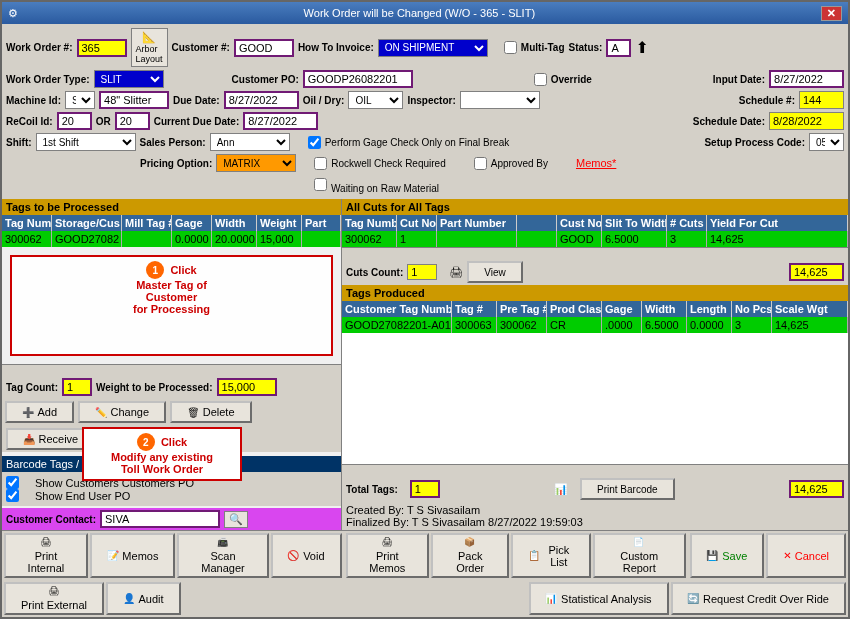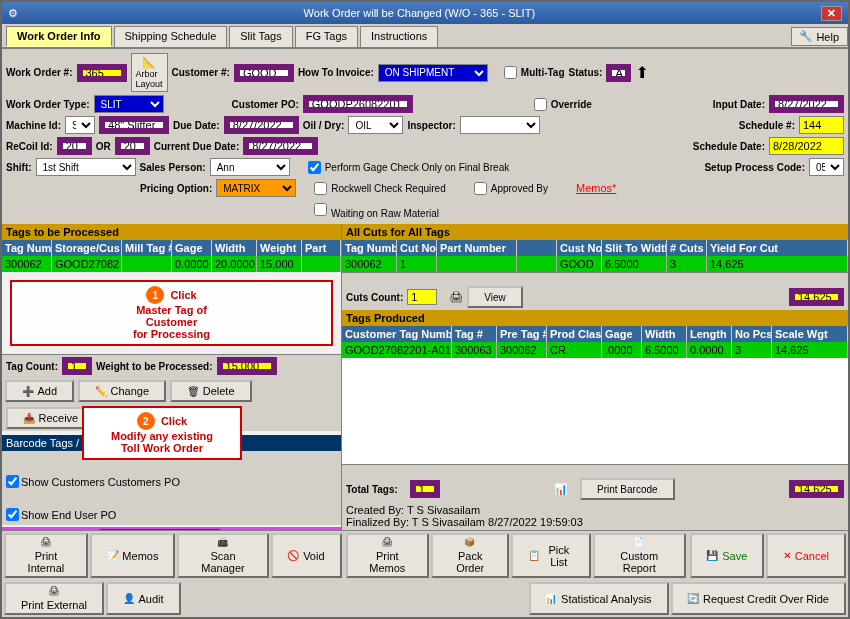--- a/index.html
+++ b/index.html
@@ -13,21 +13,21 @@
     .tabs { display: flex; background: #d4d0c8; border-bottom: 2px solid #808080; padding-top: 2px; padding-left: 4px; }
     .tab { padding: 3px 10px; background: #e8e4dc; border: 1px solid #808080; border-bottom: none; margin-right: 2px; cursor: pointer; font-size: 11px; }
     .tab.active { background: #ffff99; font-weight: bold; border-bottom: 2px solid #ffff99; }
     .tab-right { margin-left: auto; display: flex; align-items: center; }
     .help-btn { background: #e8e4dc; border: 1px solid #808080; padding: 2px 8px; cursor: pointer; display: flex; align-items: center; gap: 3px; }
     
     .form-area { background: #d4d0c8; padding: 4px; display: flex; flex-direction: column; gap: 2px; }
     
     .form-row { display: flex; align-items: center; gap: 4px; margin-bottom: 1px; }
     .form-label { font-weight: bold; font-size: 10px; white-space: nowrap; }
-    .form-input { background: white; border: 6px solid #701a75; padding: 1px 3px; height: 18px; font-size: 11px; }
+    .form-input { background: white; border: 2px solid #701a75; padding: 1px 3px; height: 18px; font-size: 11px; }
     .form-input.yellow { background: #ffff00; }
     .form-select { background: white; border: 1px solid #808080; padding: 1px 2px; height: 18px; font-size: 10px; }
     .form-select.blue-bg { background: #0000cc; color: white; }
     
     .section-header { background: #003366; color: white; font-weight: bold; padding: 2px 4px; font-size: 11px; }
     .section-header.yellow { background: #cc9900; color: black; }
     
     .main-content { display: flex; flex: 1; overflow: hidden; }
     .left-panel { width: 340px; display: flex; flex-direction: column; border-right: 1px solid #808080; }
     .right-panel { flex: 1; display: flex; flex-direction: column; }
@@ -40,21 +40,21 @@
     
     .annotation-box { border: 2px solid #cc0000; background: rgba(255,255,255,0.9); padding: 4px; margin: 4px; font-weight: bold; color: #cc0000; font-size: 11px; text-align: center; }
     .annotation-circle { display: inline-flex; align-items: center; justify-content: center; width: 18px; height: 18px; background: #ff6600; color: white; border-radius: 50%; font-weight: bold; font-size: 10px; margin-right: 3px; }
     .btn { background: #e8e4dc; border: 2px outset #c0c0c0; padding: 2px 15px; cursor: pointer; display: flex; align-items: center; gap: 3px; font-size: 10px; min-height: 22px; }
     .btn.red-x { color: red; }
     
     .action-btns { display: flex; gap: 4px; padding: 3px; background: #d4d0c8; }
     
     .barcode-section { background: #003366; color: white; padding: 2px 4px; font-size: 11px; }
     .barcode-content { background: #d4d0c8; padding: 4px; }
-    .checkbox-row { display: flex; align-items: center; gap: 2px; margin-top: 20px; }
+    .checkbox-row { display: flex; align-items: center; gap: 16px; }
     
     .cuts-row { display: flex; align-items: center; gap: 4px; padding: 2px 4px; background: #d4d0c8; }
     .cuts-input { background: #ffff00; border: 1px solid #808080; padding: 1px 3px; width: 30px; height: 16px; }
     
     .total-row { display: flex; align-items: center; gap: 12px; padding: 2px 4px; background: #d4d0c8; }
     
     .scrollbar-h { height: 12px; background: #d4d0c8; border-top: 1px solid #808080; display: flex; align-items: center; }
     .input-yellow { background: #ffff00; border: 1px solid #808080; padding: 1px 3px; height: 18px; }
 
     .memos-link { color: red; text-decoration: underline; cursor: pointer; font-size: 11px; }
@@ -69,30 +69,20 @@
 <body>
 
 <div class="window">
 
   <div class="title-bar">
     <span>⚙</span>
     <span>Work Order will be Changed  (W/O - 365 - SLIT)</span>
     <span class="title-close">✕</span>
   </div>
 
-  <div class="tabs">
-    <div class="tab active">Work Order Info</div>
-    <div class="tab">Shipping Schedule</div>
-    <div class="tab">Slit Tags</div>
-    <div class="tab">FG Tags</div>
-    <div class="tab">Instructions</div>
-    <div class="tab-right">
-      <button class="help-btn">🔧 <span>Help</span></button>
-    </div>
-  </div>
 
   <div class="form-area">
 
     <div class="form-row">
       <span class="form-label">Work Order #:</span>
       <input class="form-input yellow" style="width: 50px;" value="365">
       <div style="display:flex;flex-direction:column;align-items:center;border:1px solid #808080;background:#e8e4dc;padding:2px 4px;cursor:pointer;">
         <span>📐</span>
         <span style="font-size:9px;">Arbor<br>Layout</span>
       </div>

